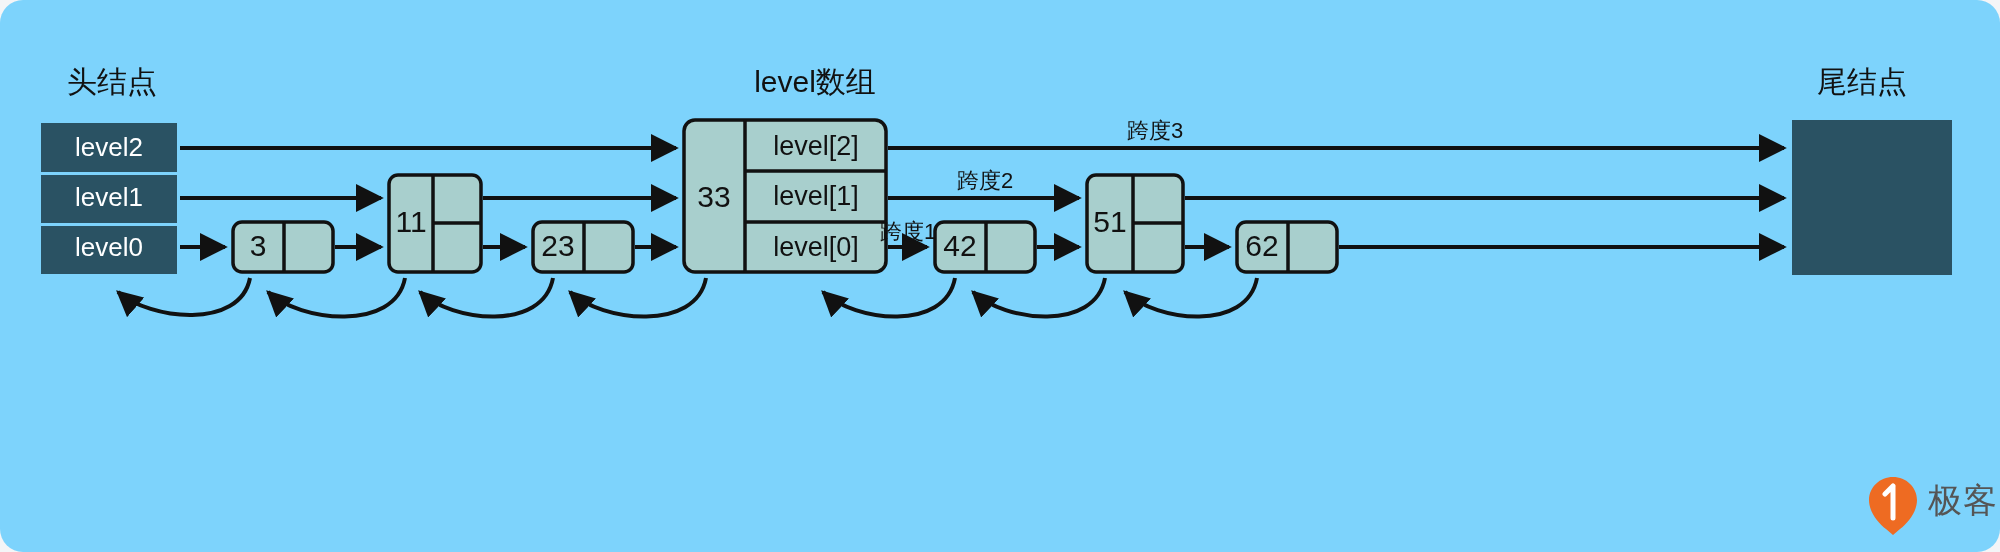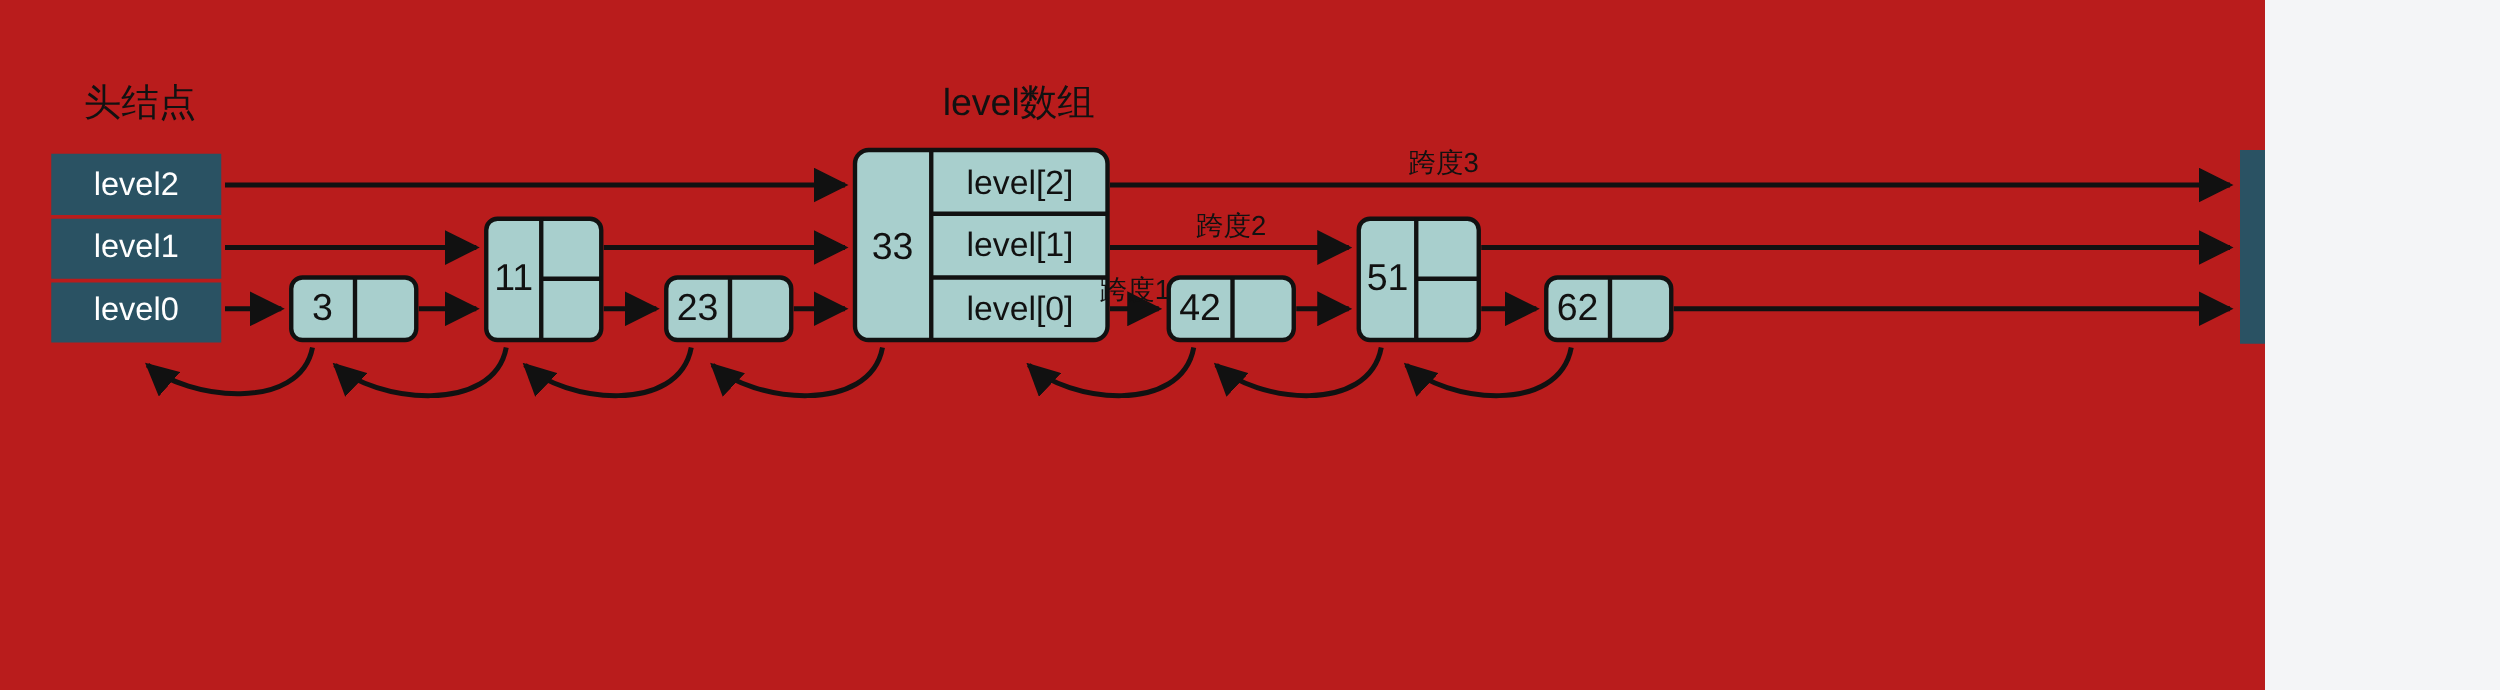--- a/index.html
+++ b/index.html
@@ -5,24 +5,25 @@
   html, body {
     margin: 0;
     padding: 0;
     background: #f4f5f7;
   }
   body {
     font-family: "Liberation Sans", "DejaVu Sans", sans-serif;
   }
   #stage {
     position: relative;
-    width: 1812px;
+    width: 2000px;
     height: 552px;
-    background: #b91c1c;
+    background: #7dd3fc;
     overflow: hidden;
+    border-radius: 23px;
   }
   svg.diagram {
     position: absolute;
     left: 0; top: 0;
     width: 2000px;
     height: 552px;
     display: block;
   }
   .hdr-text {
     font-family: "Liberation Sans", "DejaVu Sans", sans-serif;

